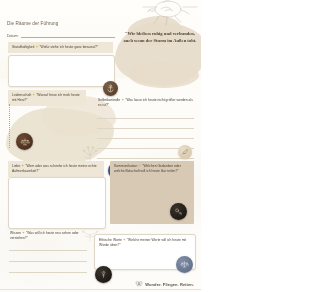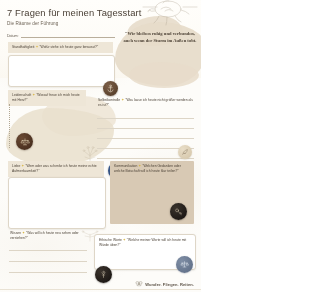--- a/index.html
+++ b/index.html
@@ -127,21 +127,20 @@
       <path d="M30 19 q0 5 -1 8"></path>
       <path d="M38 18 q3 5 6 6"></path>
       <path d="M26 5 q2 -3 6 -2"></path>
       <path d="M24 11 q5 -4 10 0"></path>
       <path d="M28 13 q4 -3 8 0"></path>
       <path d="M6 9 h14"></path>
       <path d="M46 9 h14"></path>
     </g>
   </svg>
 
-  <div class="title">7 Fragen für meinen Tagesstart</div>
   <div class="subtitle">Die Räume der Führung</div>
 
   <div class="datum-row">
     <span class="datum-label">Datum:</span>
     <span class="datum-rule"></span>
   </div>
 
   <div class="quote">"Wir bleiben ruhig und verbunden, auch wenn der Sturm im Außen tobt.</div>
 
   <div class="note" style="left:8px;top:42px;width:105px;">

